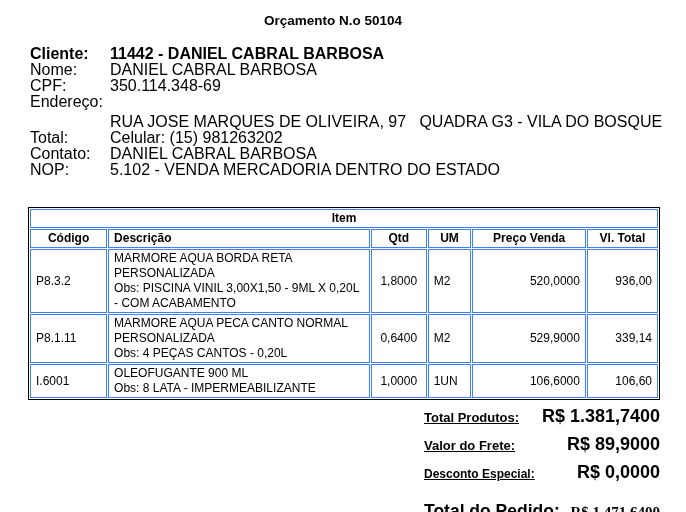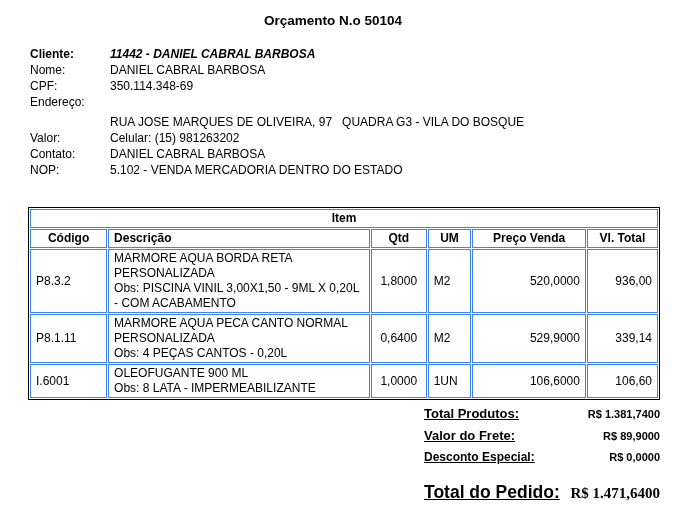--- a/index.html
+++ b/index.html
@@ -15,28 +15,28 @@
     position: absolute;
     top: 13px; left: 0; right: 20px;
     text-align: center;
     font-size: 13.5px;
     font-weight: bold;
   }
   
   .info {
     position: absolute;
     top: 46px; left: 30px; right: 10px;
-    font-size: 12px;
+    font-size: 16px;
     line-height: 16px;
   }
   .irow { display: flex; align-items: flex-start; }
   .ilabel { width: 80px; flex: 0 0 80px; }
   .ilabel.bold { font-weight: bold; }
   .ival { flex: 1; }
-  .ival.bold { font-weight: bold; font-style: italic; }
+  .ival.bold { font-weight: bold; }
   .prewrap { white-space: pre-wrap; margin-top: 20px; }
   
   table.items {
     position: absolute;
     top: 207px; left: 28px;
     width: 632px;
     table-layout: fixed;
     border-collapse: separate;
     border-spacing: 1px;
     border: 1px solid #000000;
@@ -64,21 +64,21 @@
     width: 236px;
   }
   .trow {
     display: flex;
     justify-content: space-between;
     align-items: baseline;
     margin-bottom: 7px;
   }
   .tlabel { font-weight: bold; font-size: 13px; text-decoration: underline; }
   .tlabel.lesser { font-size: 12px; }
-  .tvalue { font-weight: bold; font-size: 11px; text-align: right; }
+  .tvalue { font-weight: bold; font-size: 18px; text-align: right; }
   .grand { margin-top: 18px; }
   .grand .tlabel { font-size: 17.5px; }
   .grand .tvalue { font-size: 15px; font-family: Liberation Serif, serif; }
 </style>
 </head>
 <body>
 
 <div class="page-title">Orçamento N.o 50104</div>
 
 <div class="info">
@@ -94,21 +94,21 @@
     <div class="ilabel">CPF:</div>
     <div class="ival">350.114.348-69</div>
   </div>
   <div class="irow">
     <div class="ilabel">Endereço:</div>
     <div class="ival">
       <div class="prewrap">RUA JOSE MARQUES DE OLIVEIRA, 97   QUADRA G3 - VILA DO BOSQUE</div>
     </div>
   </div>
   <div class="irow">
-    <div class="ilabel">Valor:</div>
+    <div class="ilabel">Total:</div>
     <div class="ival">Celular: (15) 981263202</div>
   </div>
   <div class="irow">
     <div class="ilabel">Contato:</div>
     <div class="ival">DANIEL CABRAL BARBOSA</div>
   </div>
   <div class="irow">
     <div class="ilabel">NOP:</div>
     <div class="ival">5.102 - VENDA MERCADORIA DENTRO DO ESTADO</div>
   </div>

